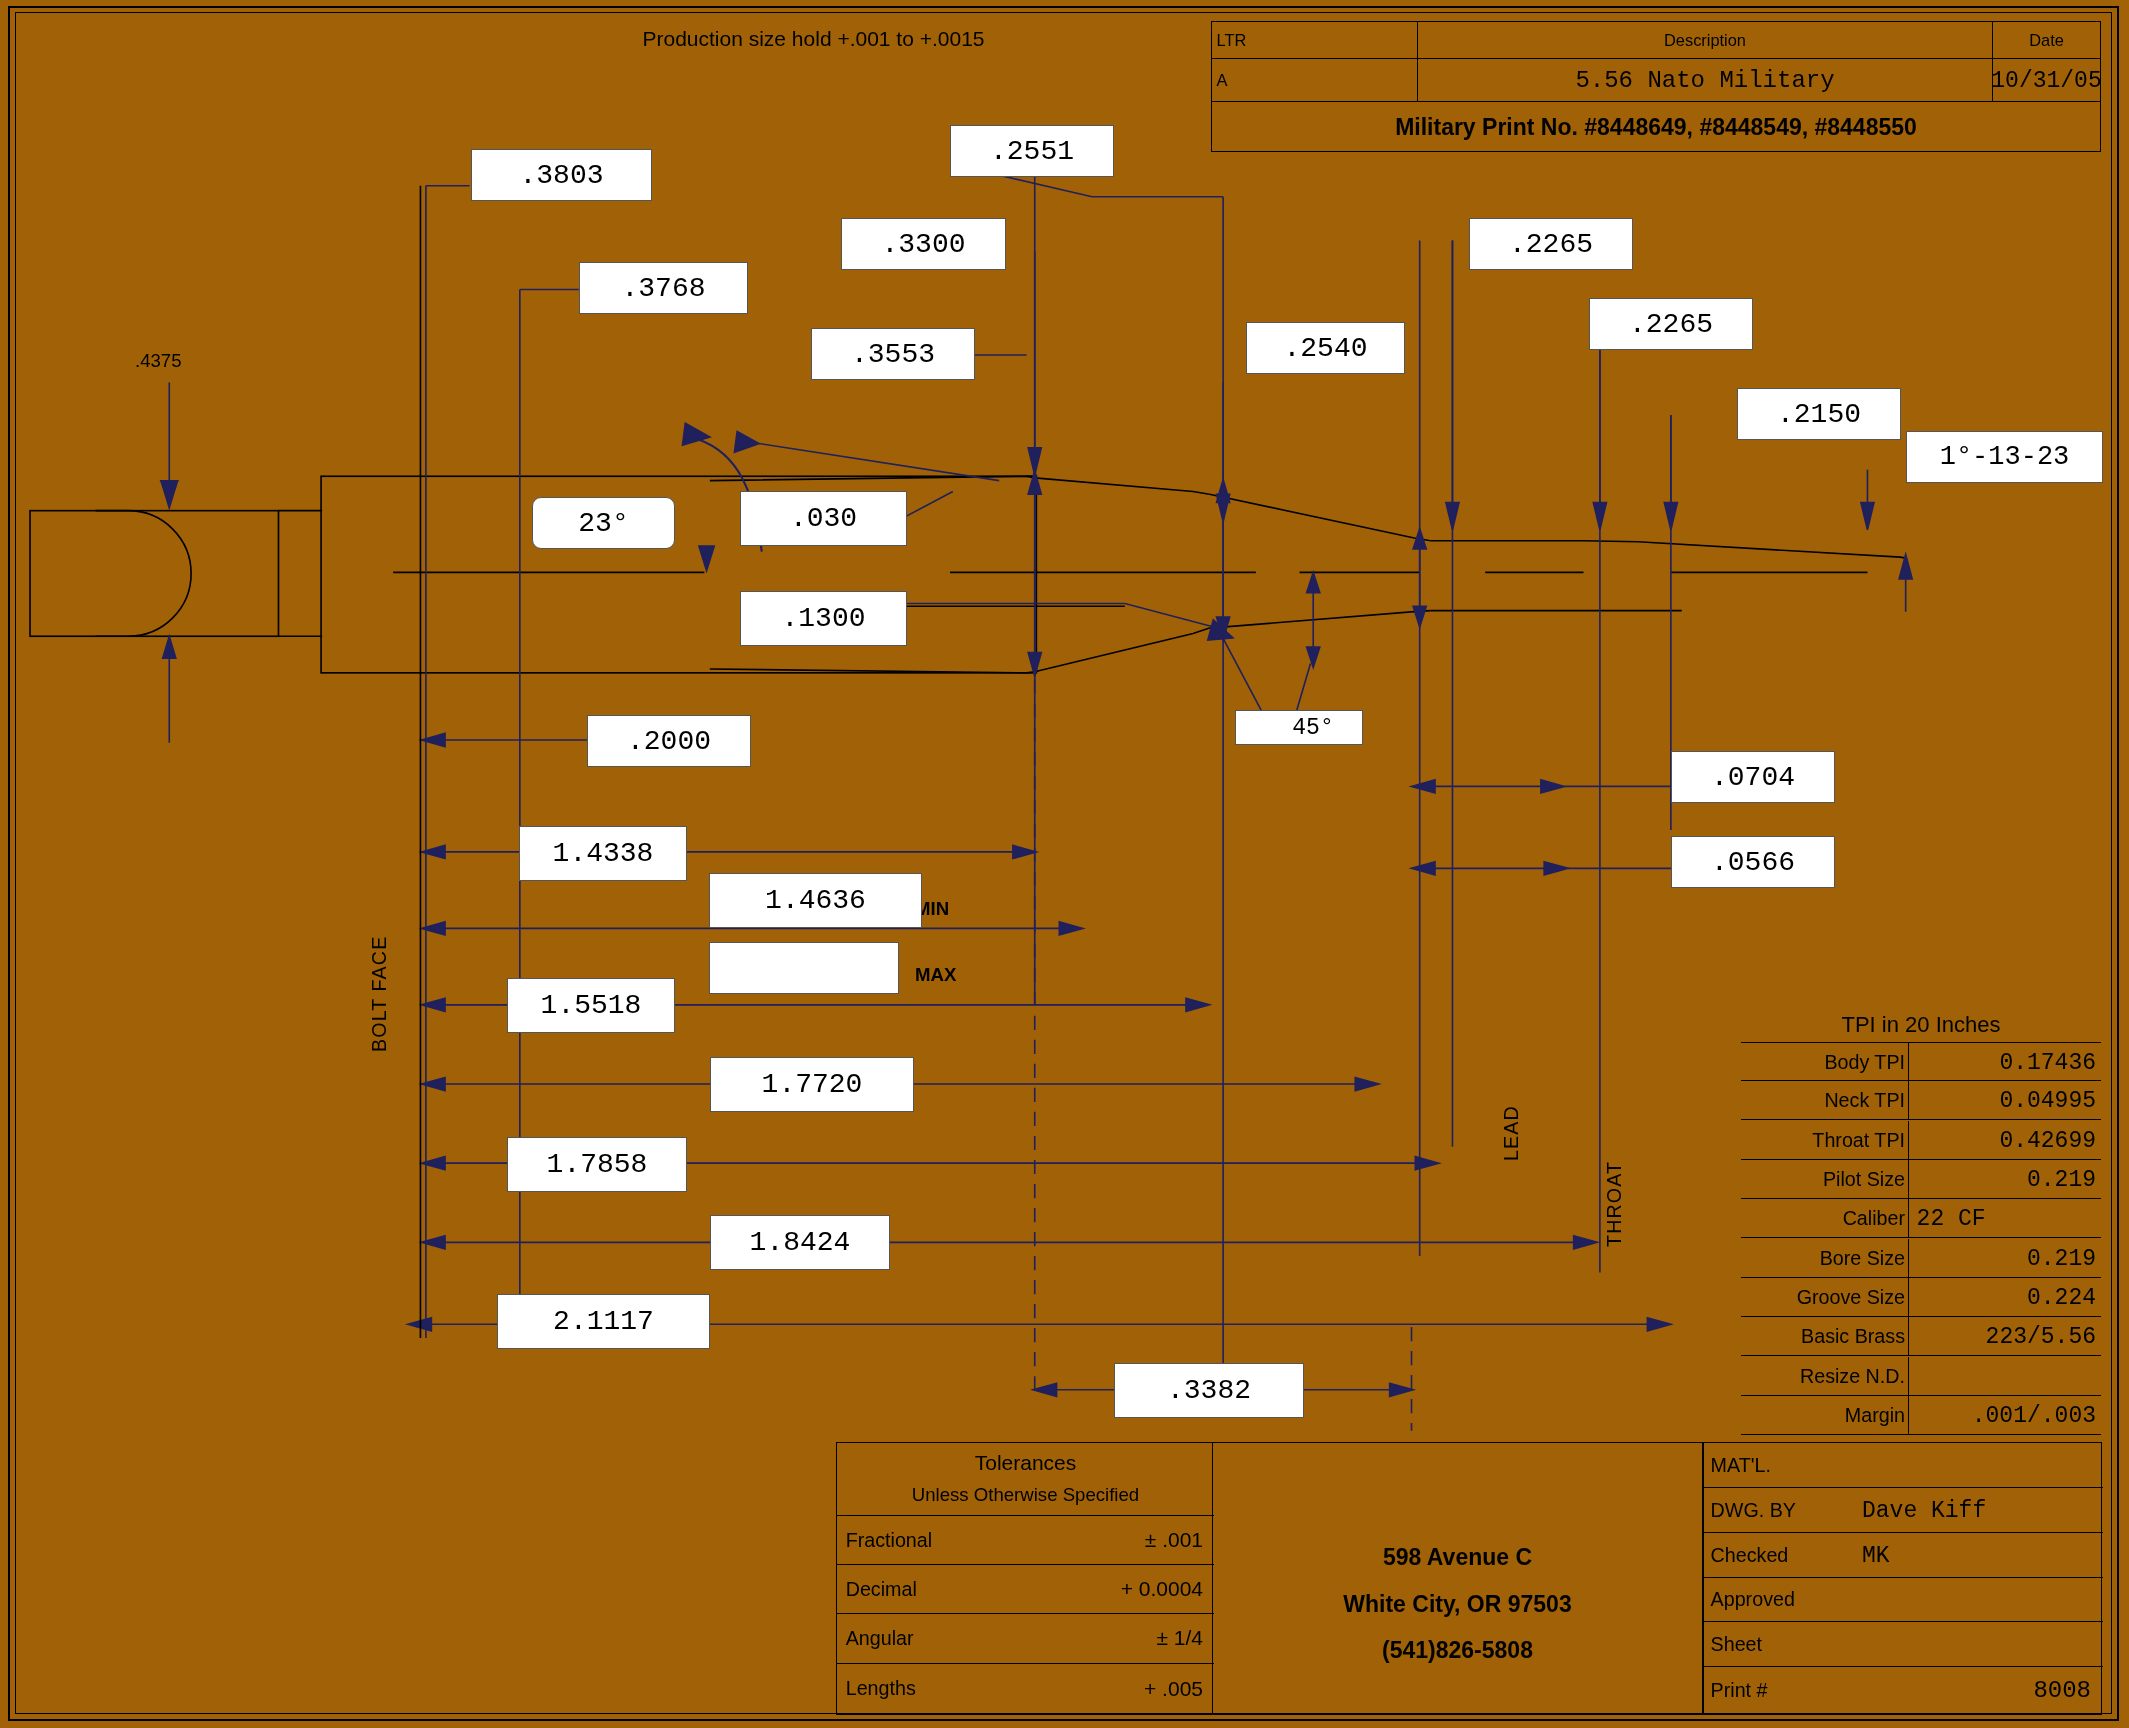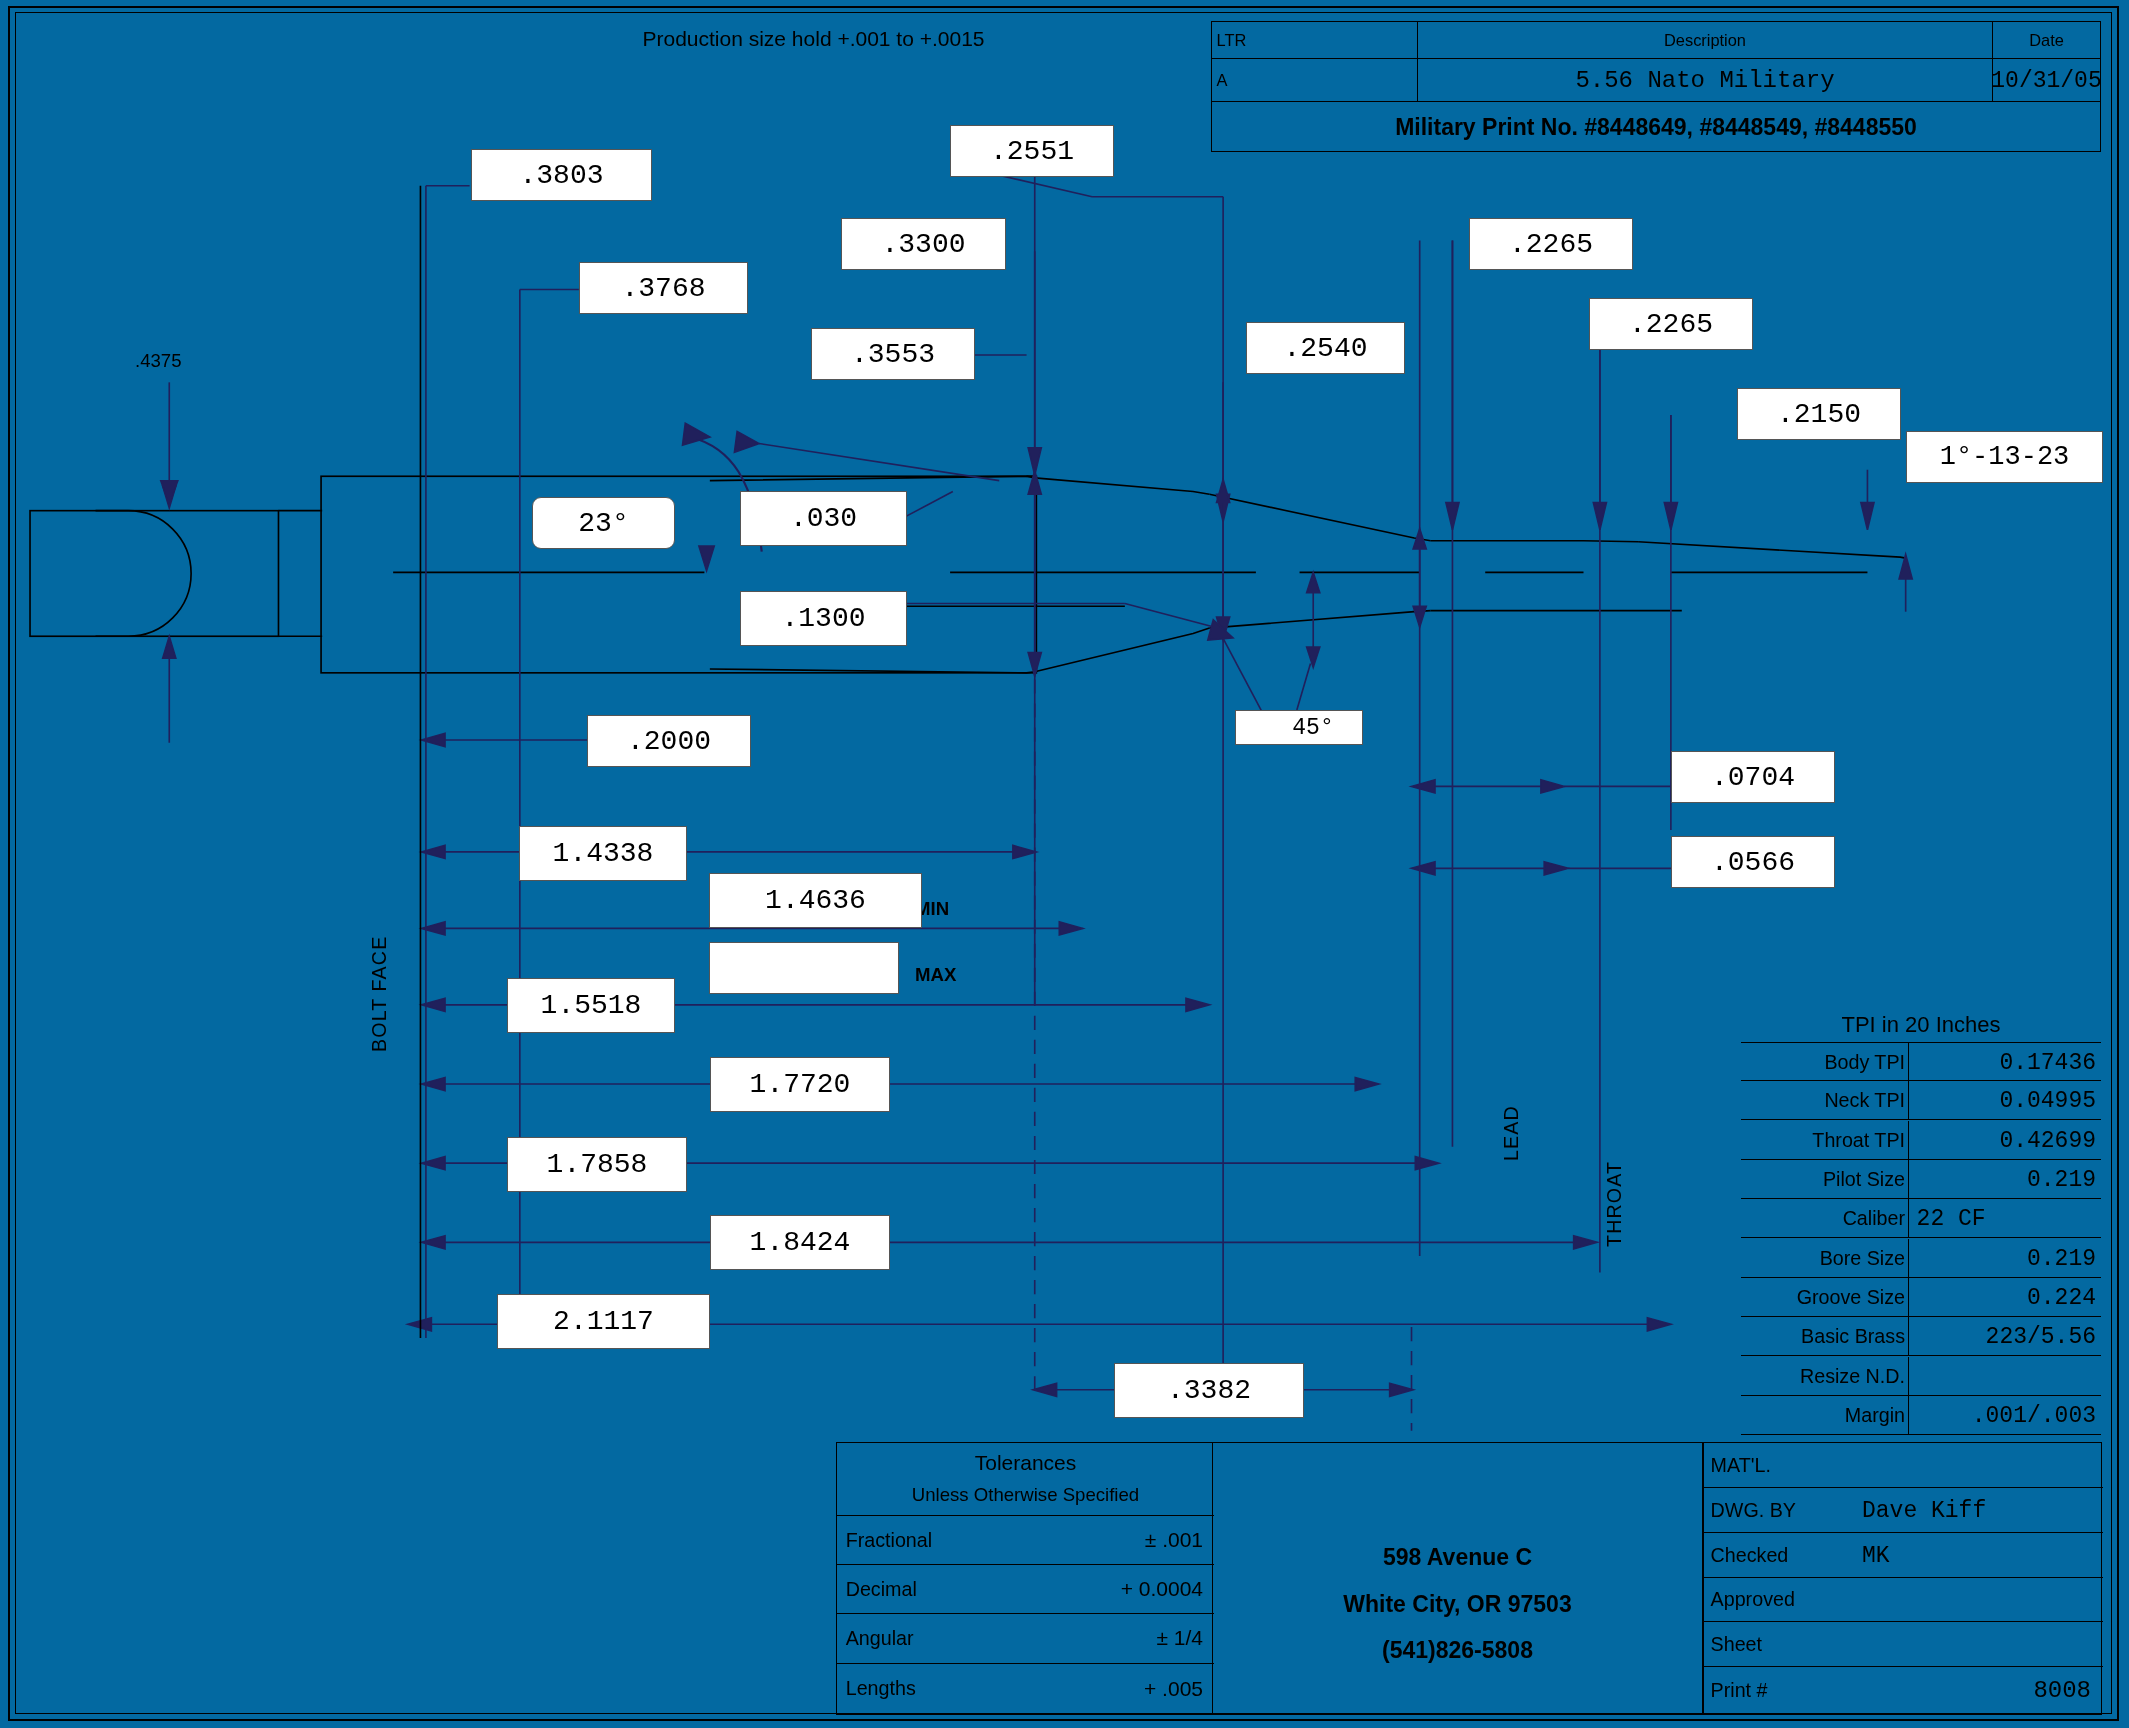--- a/index.html
+++ b/index.html
@@ -1,20 +1,20 @@
 <!DOCTYPE html>
 <html style="font-size:8.7px"><head>
 <meta charset="utf-8">
 <style>
   html,body{margin:0;padding:0;background:#ffffff;}
   body{font-family:"Liberation Sans", sans-serif;}
   #sheet{
     position:relative;
     width:2129px;height:1729px;
-    background:#0369a1;
+    background:#a16207;
     overflow:hidden;
   }
   .border-outer{
     position:absolute;left:7.6px;top:5.5px;width:2111px;height:1715px;
     border:2.7px solid #000;box-sizing:border-box;
   }
   .border-inner{
     position:absolute;left:15.3px;top:12px;width:2097px;height:1702px;
     border:1.1px solid #000;box-sizing:border-box;
   }
@@ -282,21 +282,21 @@
   <div class="box" style="left:740px;top:491px;width:167px;height:55px;font-size:28px;">.030</div>
   <div class="box" style="left:740px;top:591px;width:167px;height:55px;font-size:28px;">.1300</div>
   <div class="box" style="left:587px;top:715px;width:164px;height:52px;font-size:28px;">.2000</div>
   <div class="box" style="left:1235px;top:710px;width:128px;height:35px;font-size:23px;padding-left:28px;">45°</div>
   <div class="box" style="left:1671px;top:751px;width:164px;height:52px;font-size:28px;">.0704</div>
   <div class="box" style="left:519px;top:826px;width:168px;height:55px;font-size:28px;">1.4338</div>
   <div class="box" style="left:1671px;top:836px;width:164px;height:52px;font-size:28px;">.0566</div>
   <div class="box" style="left:709px;top:873px;width:213px;height:55px;font-size:28px;">1.4636</div>
   <div class="box" style="left:709px;top:942px;width:190px;height:52px;font-size:28px;"></div>
   <div class="box" style="left:507px;top:978px;width:168px;height:55px;font-size:28px;">1.5518</div>
-  <div class="box" style="left:710px;top:1057px;width:180px;height:55px;font-size:28px;">1.7720</div>
+  <div class="box" style="left:710px;top:1057px;width:204px;height:55px;font-size:28px;">1.7720</div>
   <div class="box" style="left:507px;top:1137px;width:180px;height:55px;font-size:28px;">1.7858</div>
   <div class="box" style="left:710px;top:1215px;width:180px;height:55px;font-size:28px;">1.8424</div>
   <div class="box" style="left:497px;top:1294px;width:213px;height:55px;font-size:28px;">2.1117</div>
   <div class="box" style="left:1114px;top:1363px;width:190px;height:55px;font-size:28px;">.3382</div>
 
   <div class="abs" style="left:1741px;top:1008px;width:360px;height:437px;">
     <div class="plain sans ctr" style="left:0;top:0;width:360px;height:33px;font-size:22px;">TPI in 20 Inches</div>
 
     <div class="abs" style="left:0;top:34px;width:360px;height:398px;">
 

